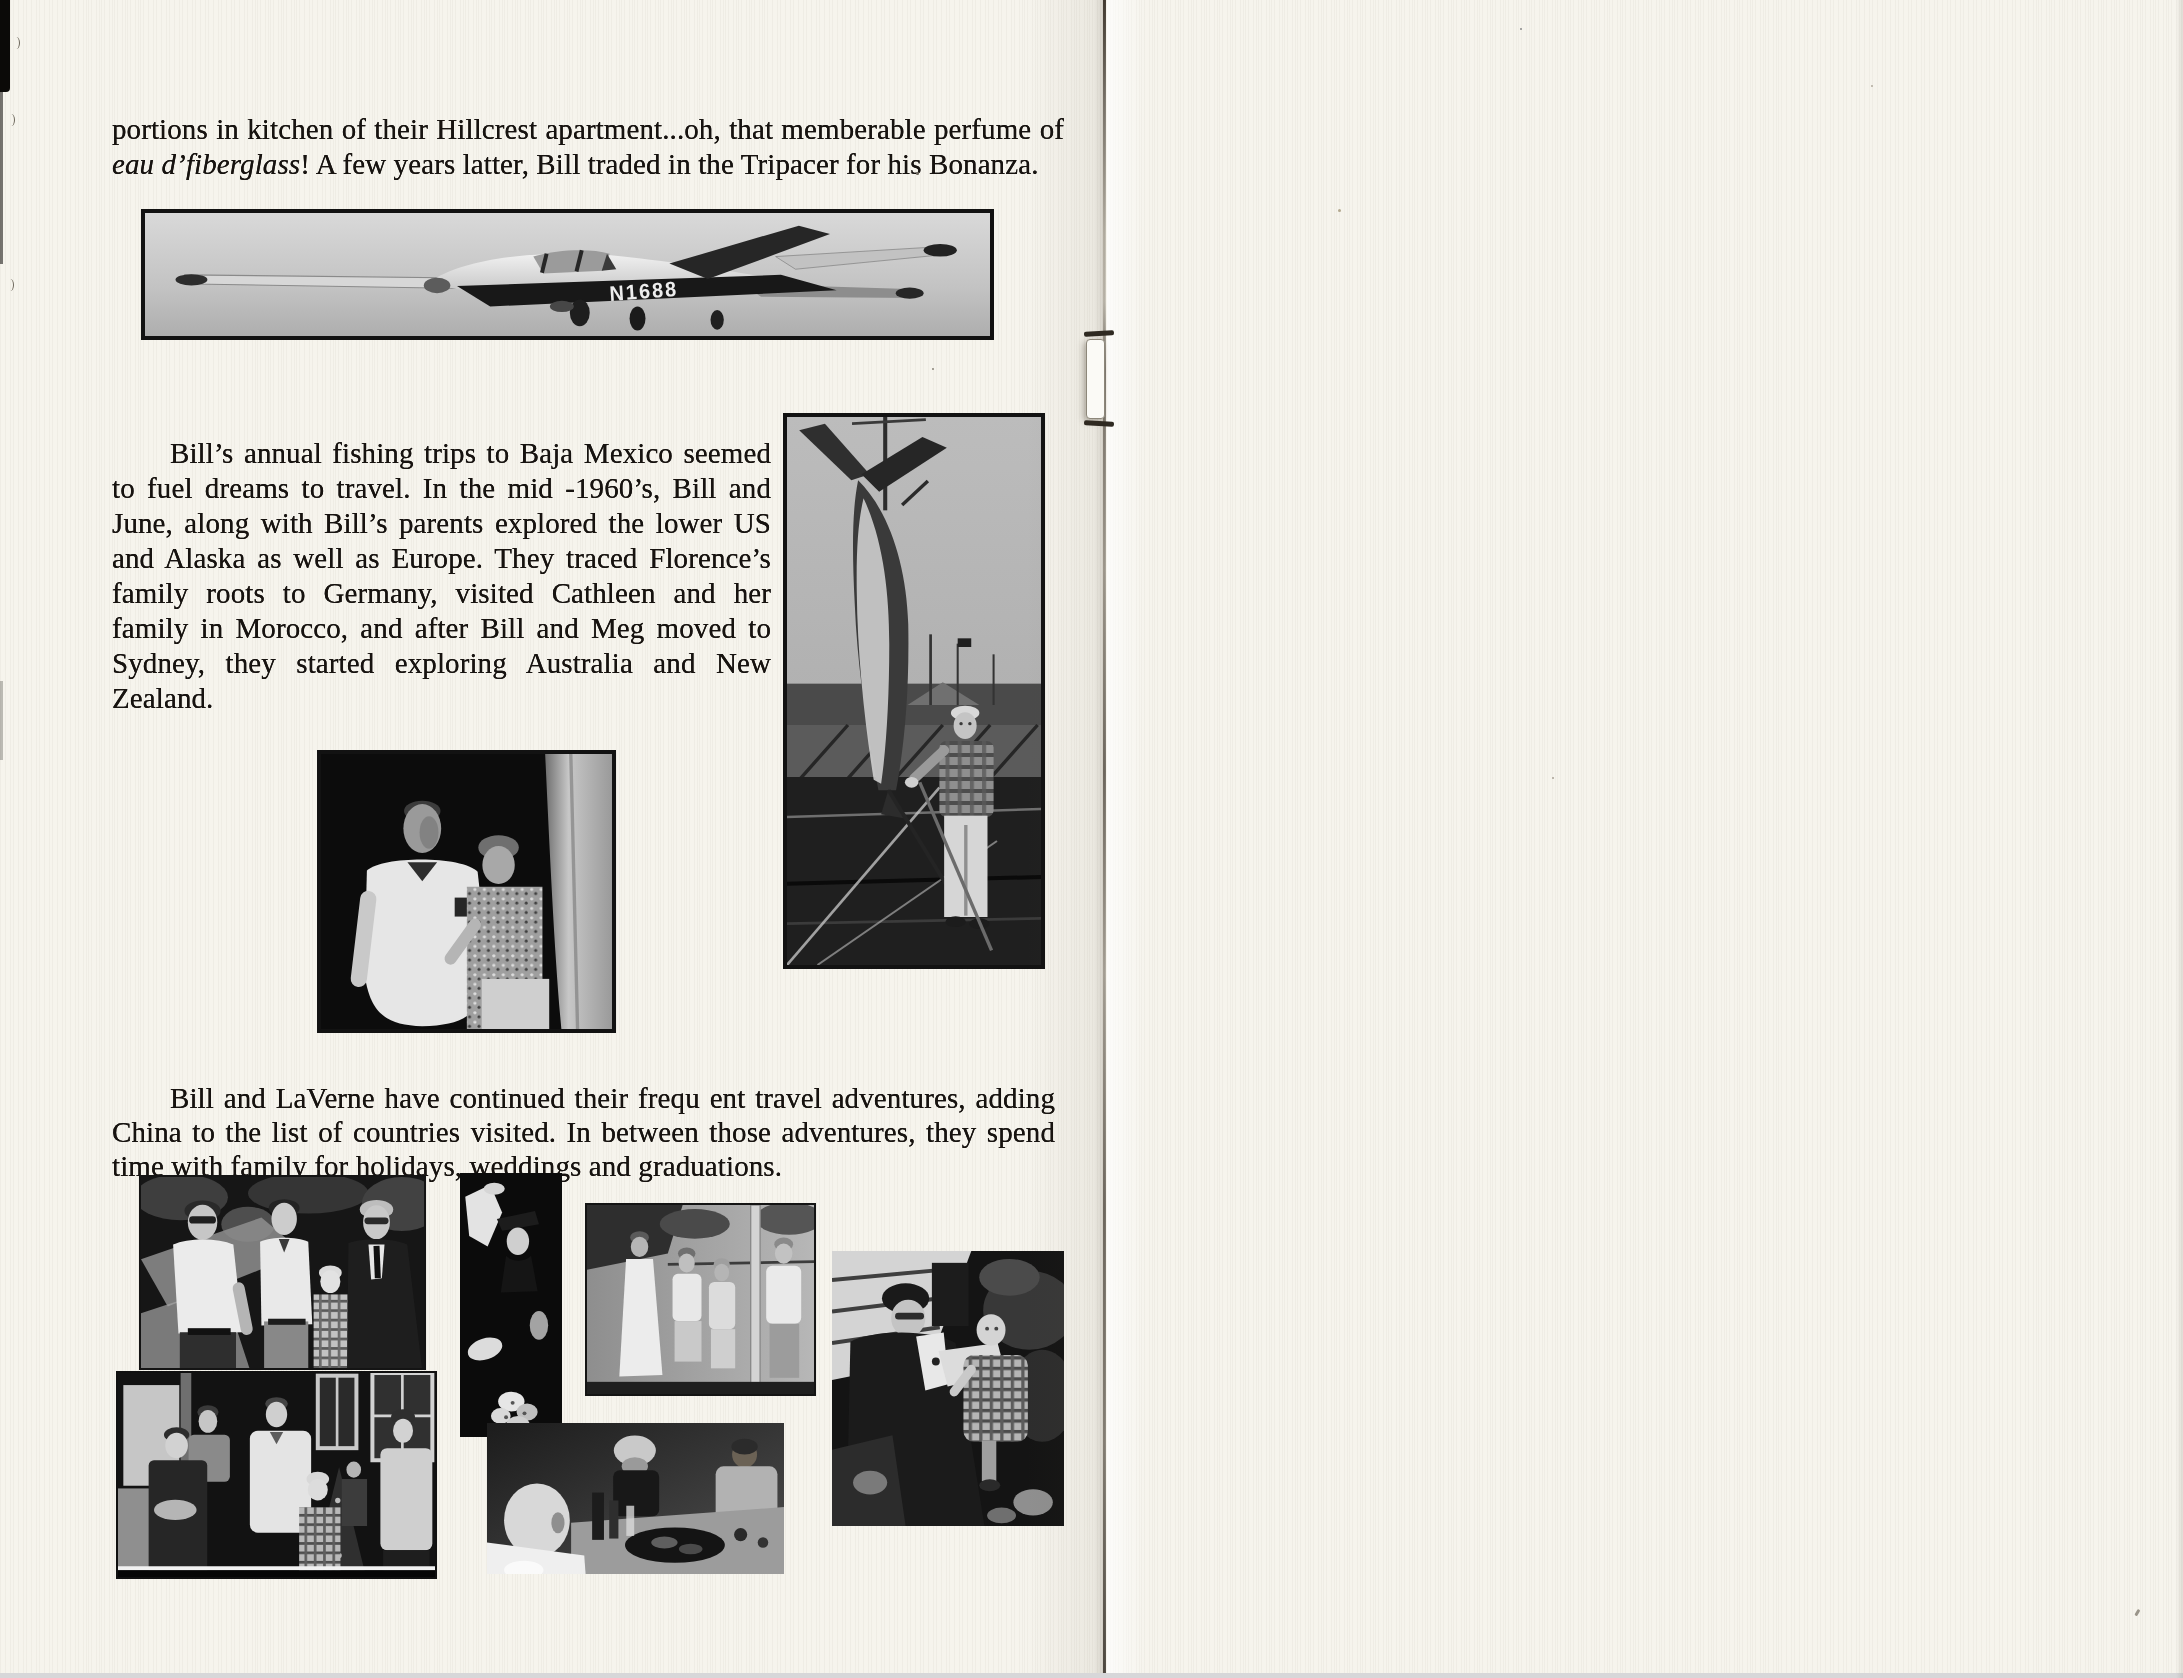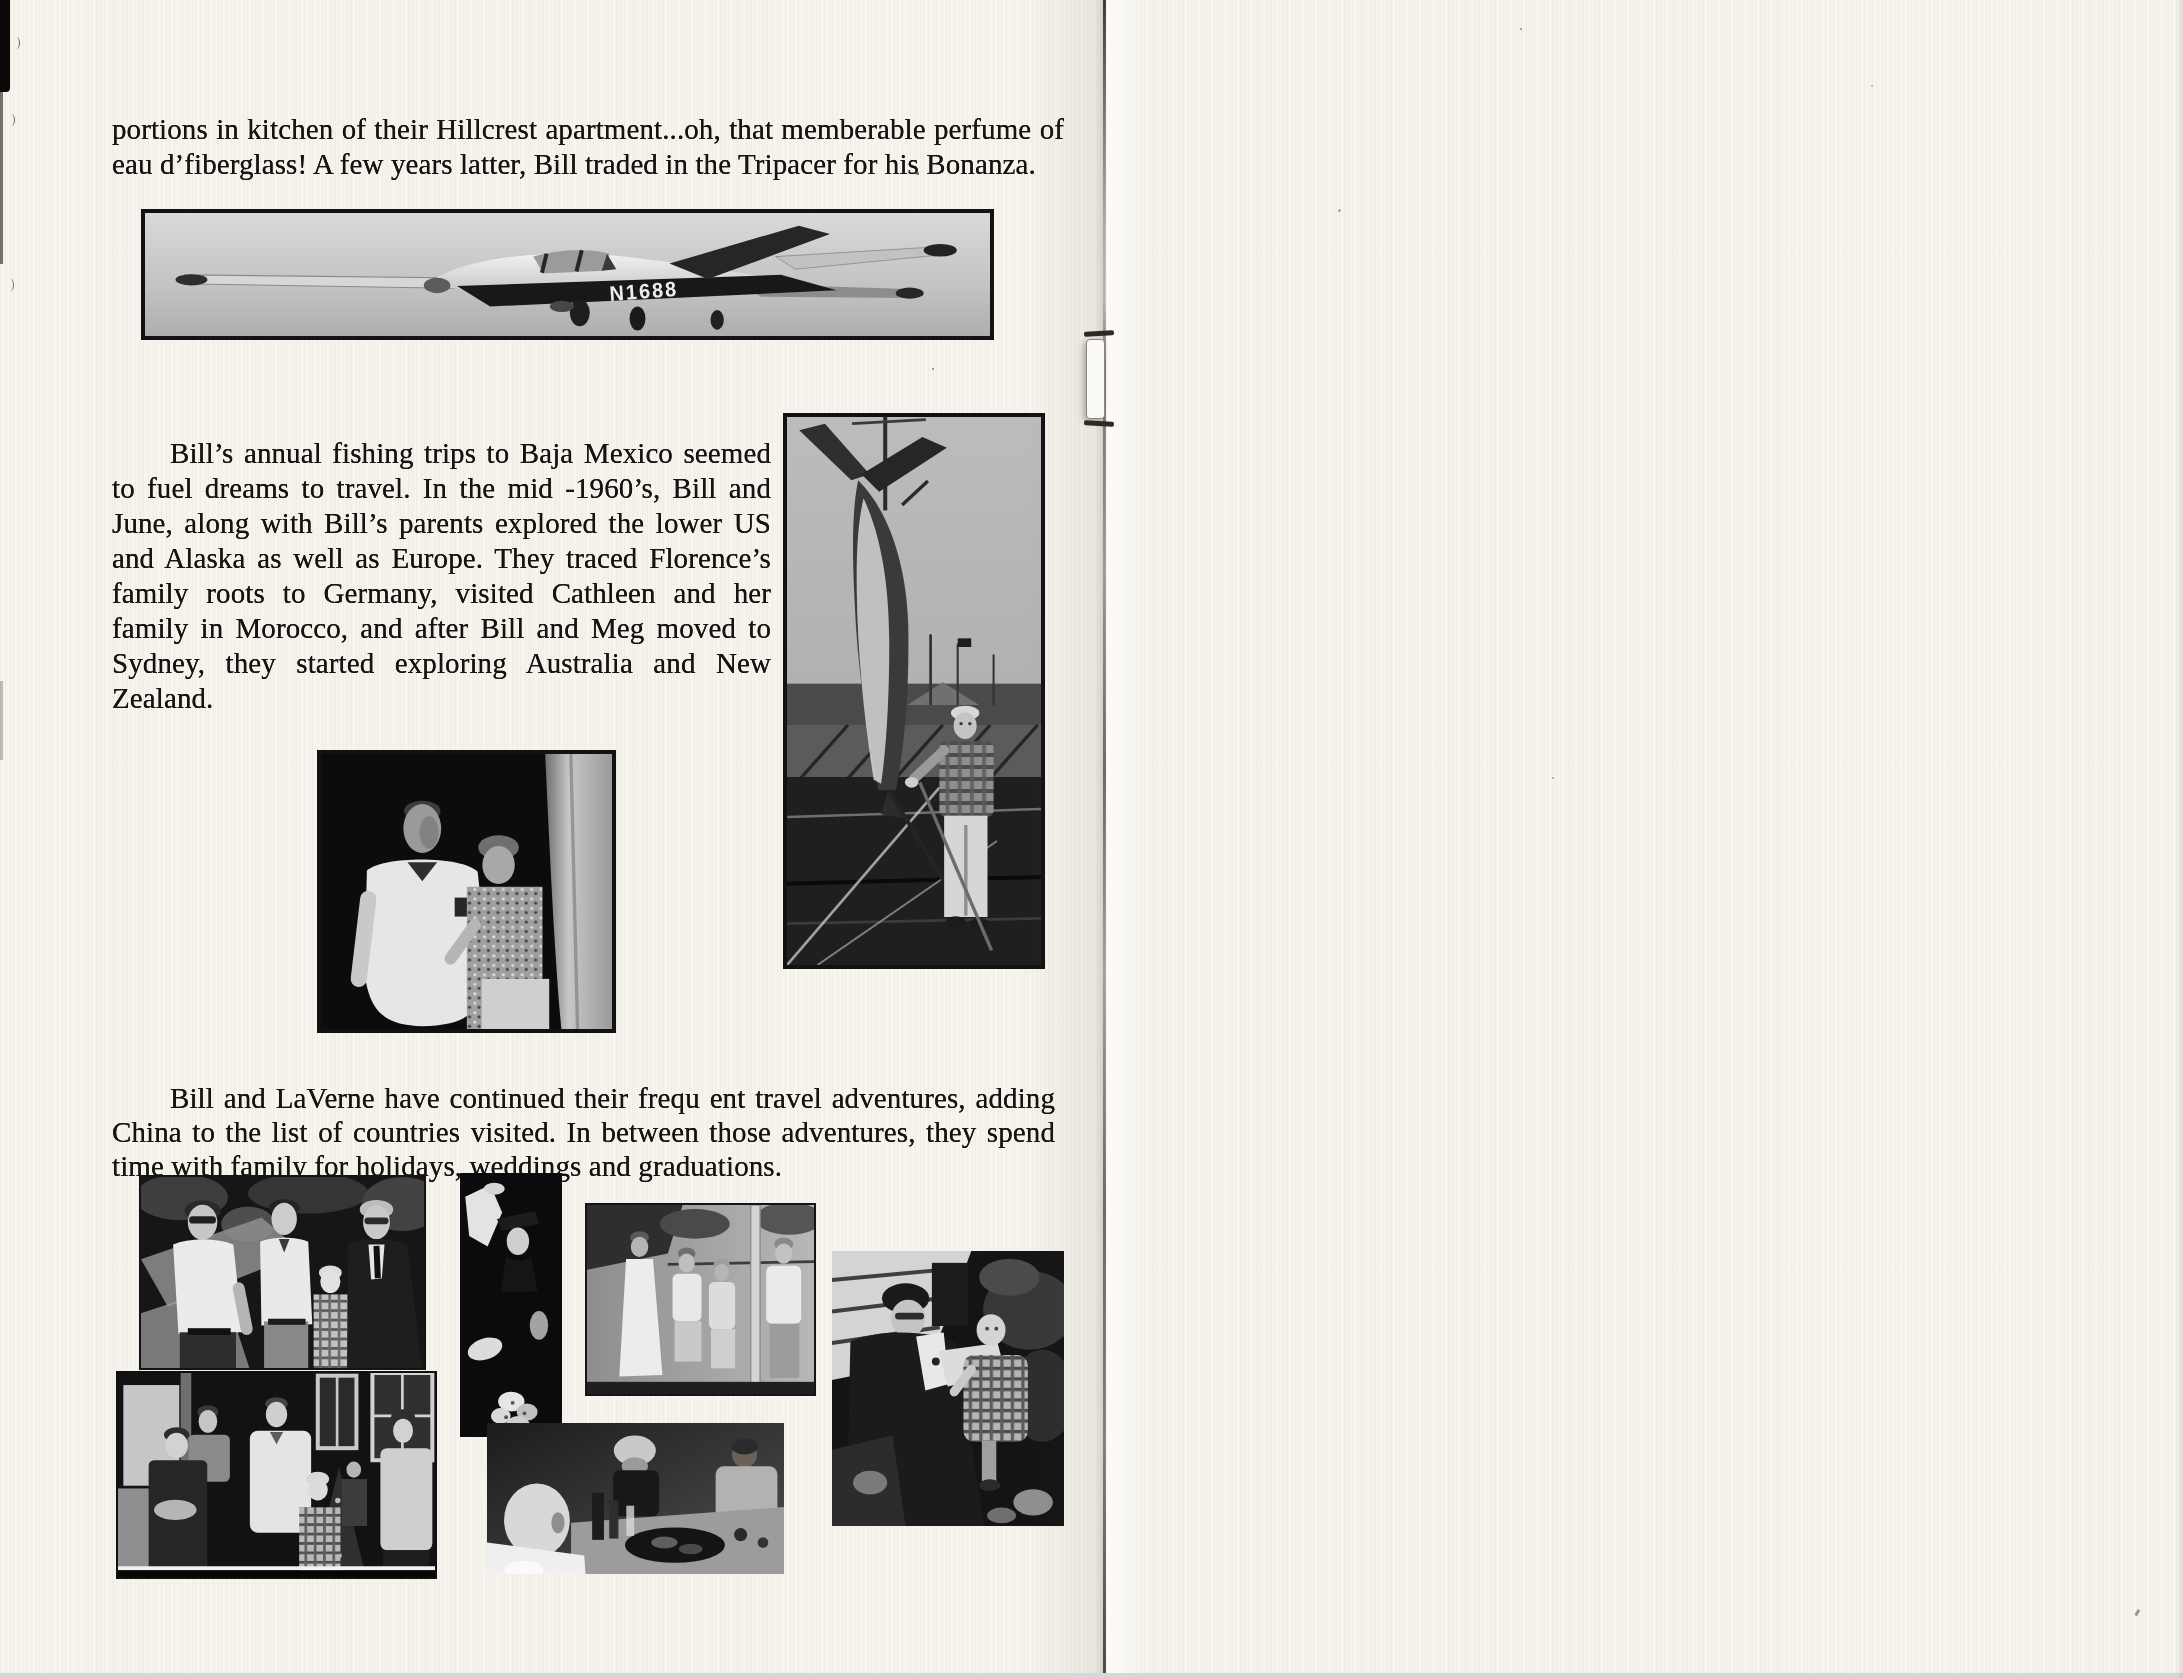--- a/index.html
+++ b/index.html
@@ -22,21 +22,21 @@
     border:1.3px solid #8d877a;border-radius:4px;box-shadow:-2.6px 2.6px 6.6px rgba(60,50,35,0.35);}
   .staple-prong{position:absolute;background:#2f2a22;height:5.3px;border-radius:2px;}
   .prong-top{left:1084px;top:331px;width:30px;transform:rotate(-3deg);}
   .prong-bottom{left:1084px;top:421px;width:30px;transform:rotate(3deg);}
 
   
   .para{position:absolute;text-align:justify;text-shadow:0 0 0.5px currentColor;letter-spacing:0.1px;}
   #para1{left:112px;top:83px;width:952px;font-size:29px;line-height:35px;}
   #para2{left:112px;top:412px;width:659px;font-size:29px;line-height:35px;text-indent:58px;margin-top:24px;}
   #para3{left:112px;top:1052px;width:943px;font-size:29px;line-height:34px;text-indent:58px;}
-  .ital{}
+  .ital{font-style:italic;}
 
   
   .photo{position:absolute;overflow:hidden;background:#1a1a1a;}
   .framed{border:4px solid #121212;}
   .thinframe{border:2.6px solid #141414;}
   .photo svg{display:block;width:100%;height:100%;}
   #photo-airplane{left:141px;top:209px;width:845px;height:123px;}
   #photo-marlin{left:783px;top:413px;width:254px;height:548px;}
   #photo-couple{left:317px;top:750px;width:291px;height:275px;}
   #photo-three-men{left:139px;top:1175px;width:283px;height:191px;}

